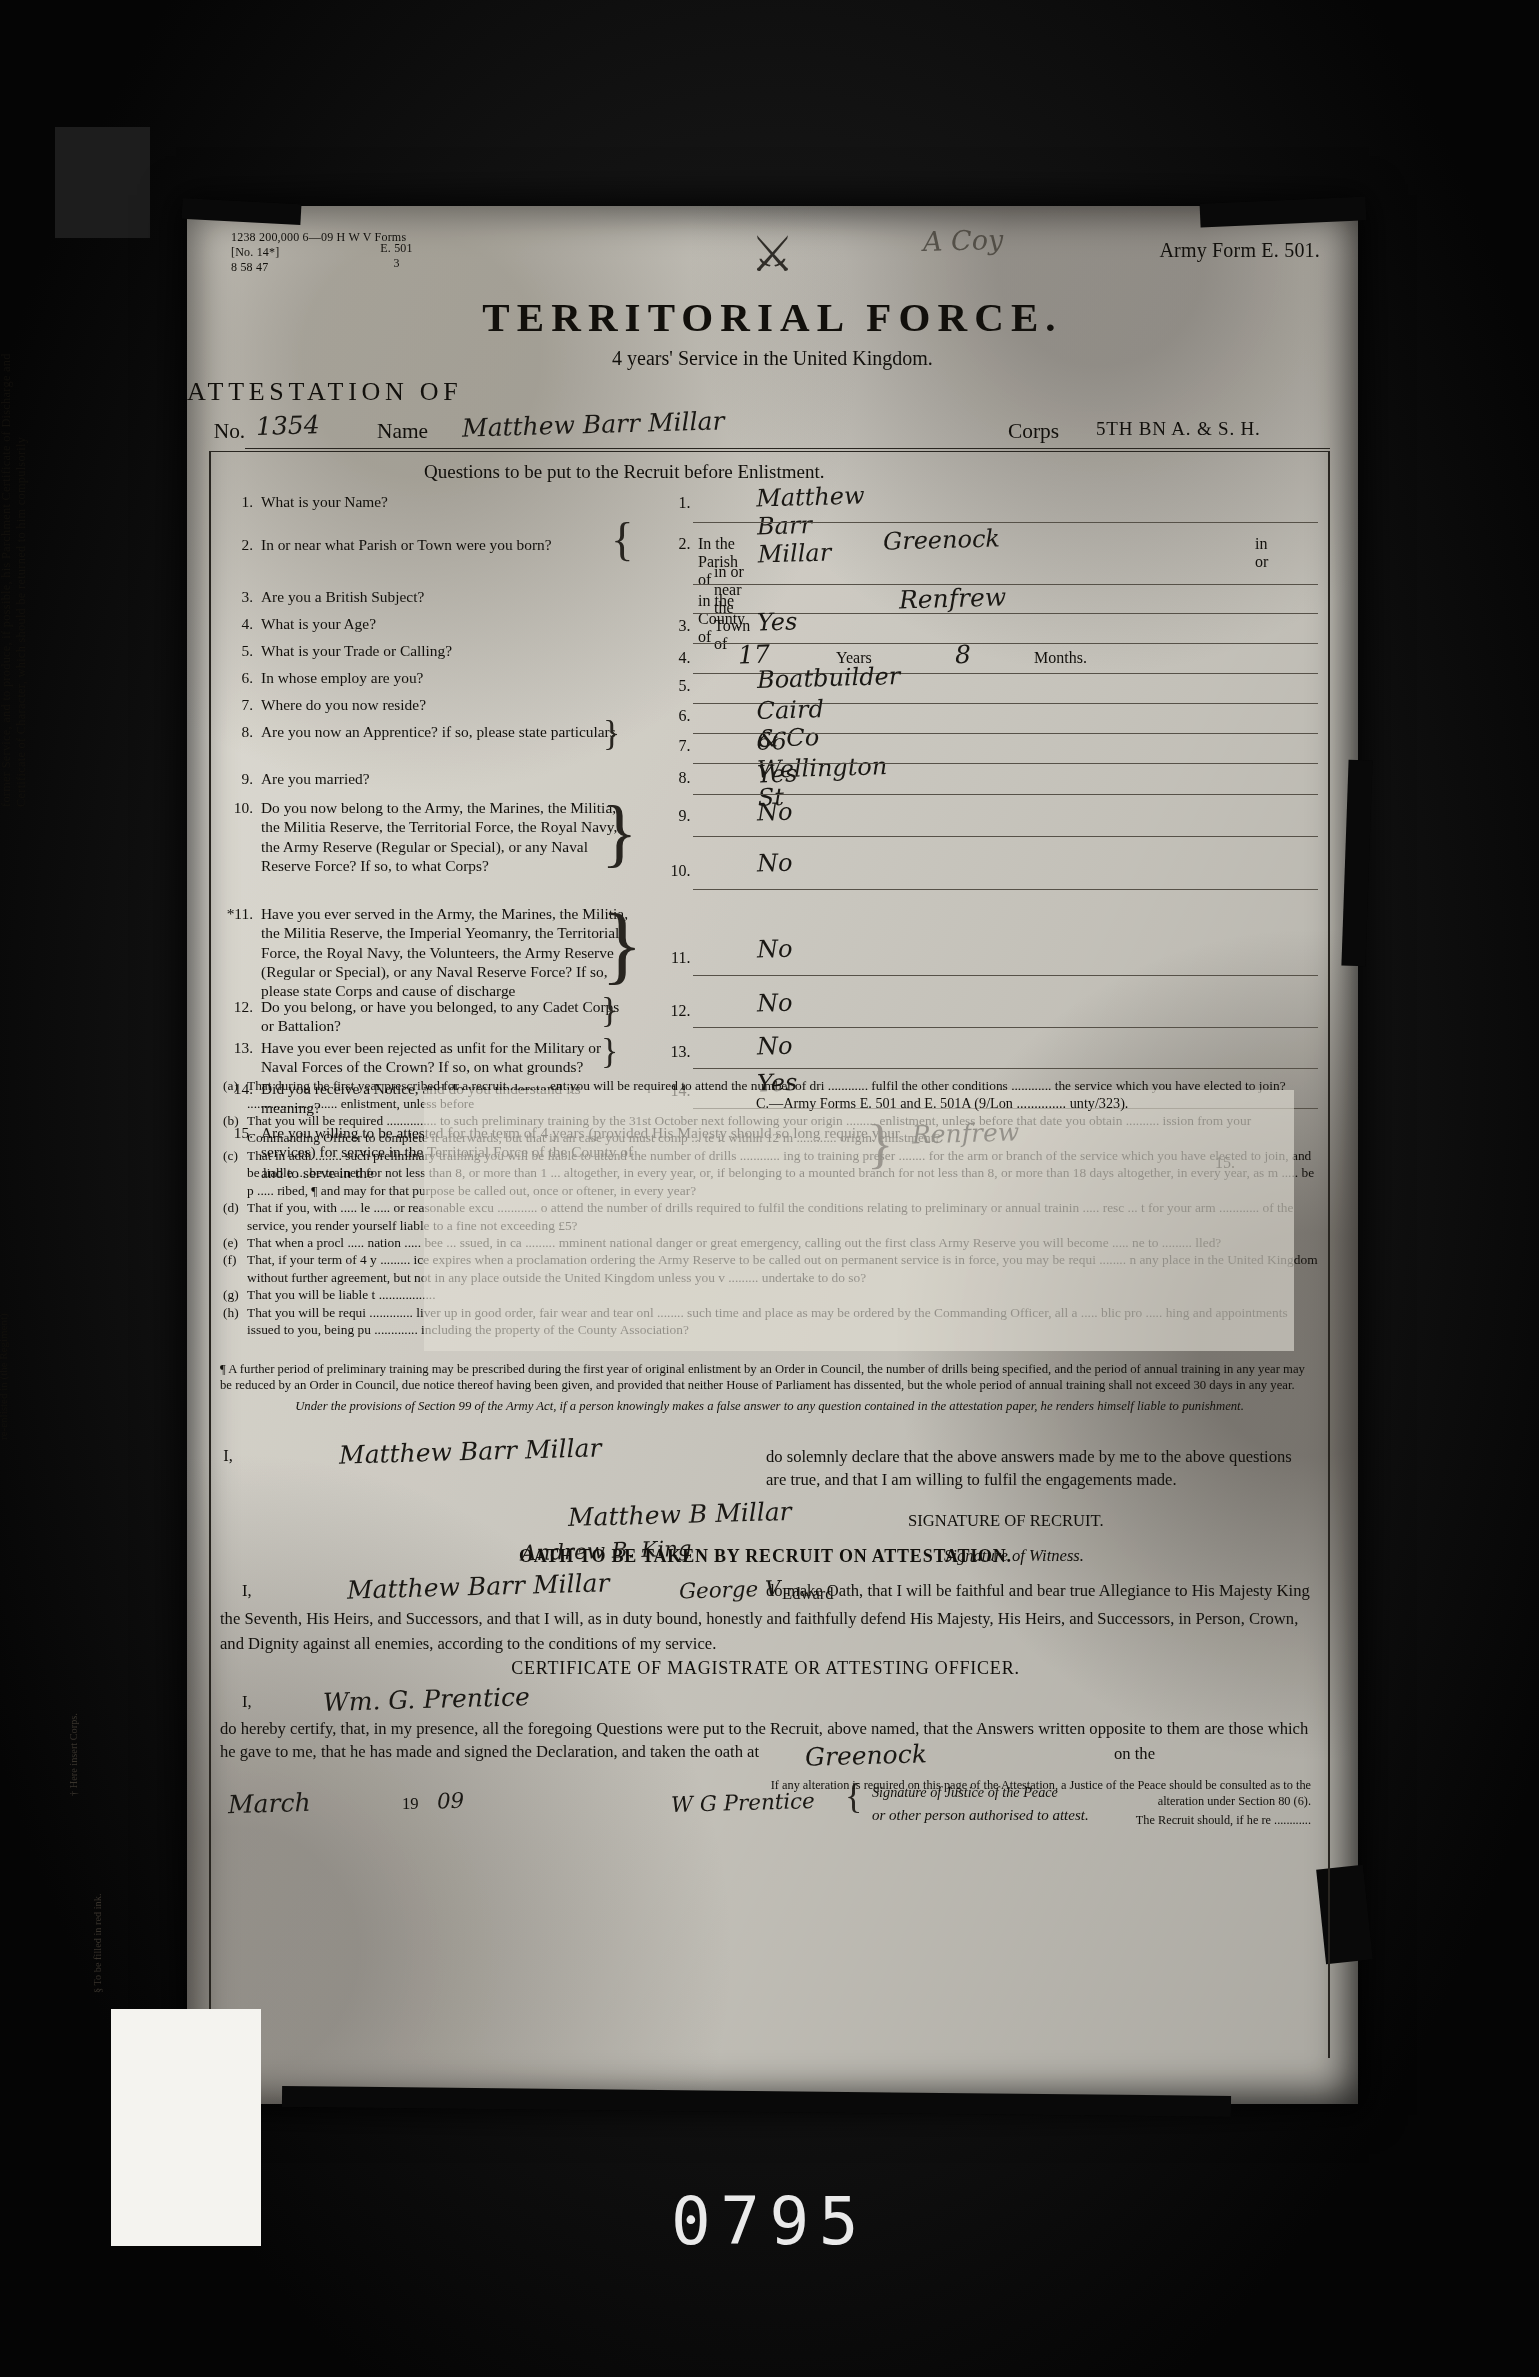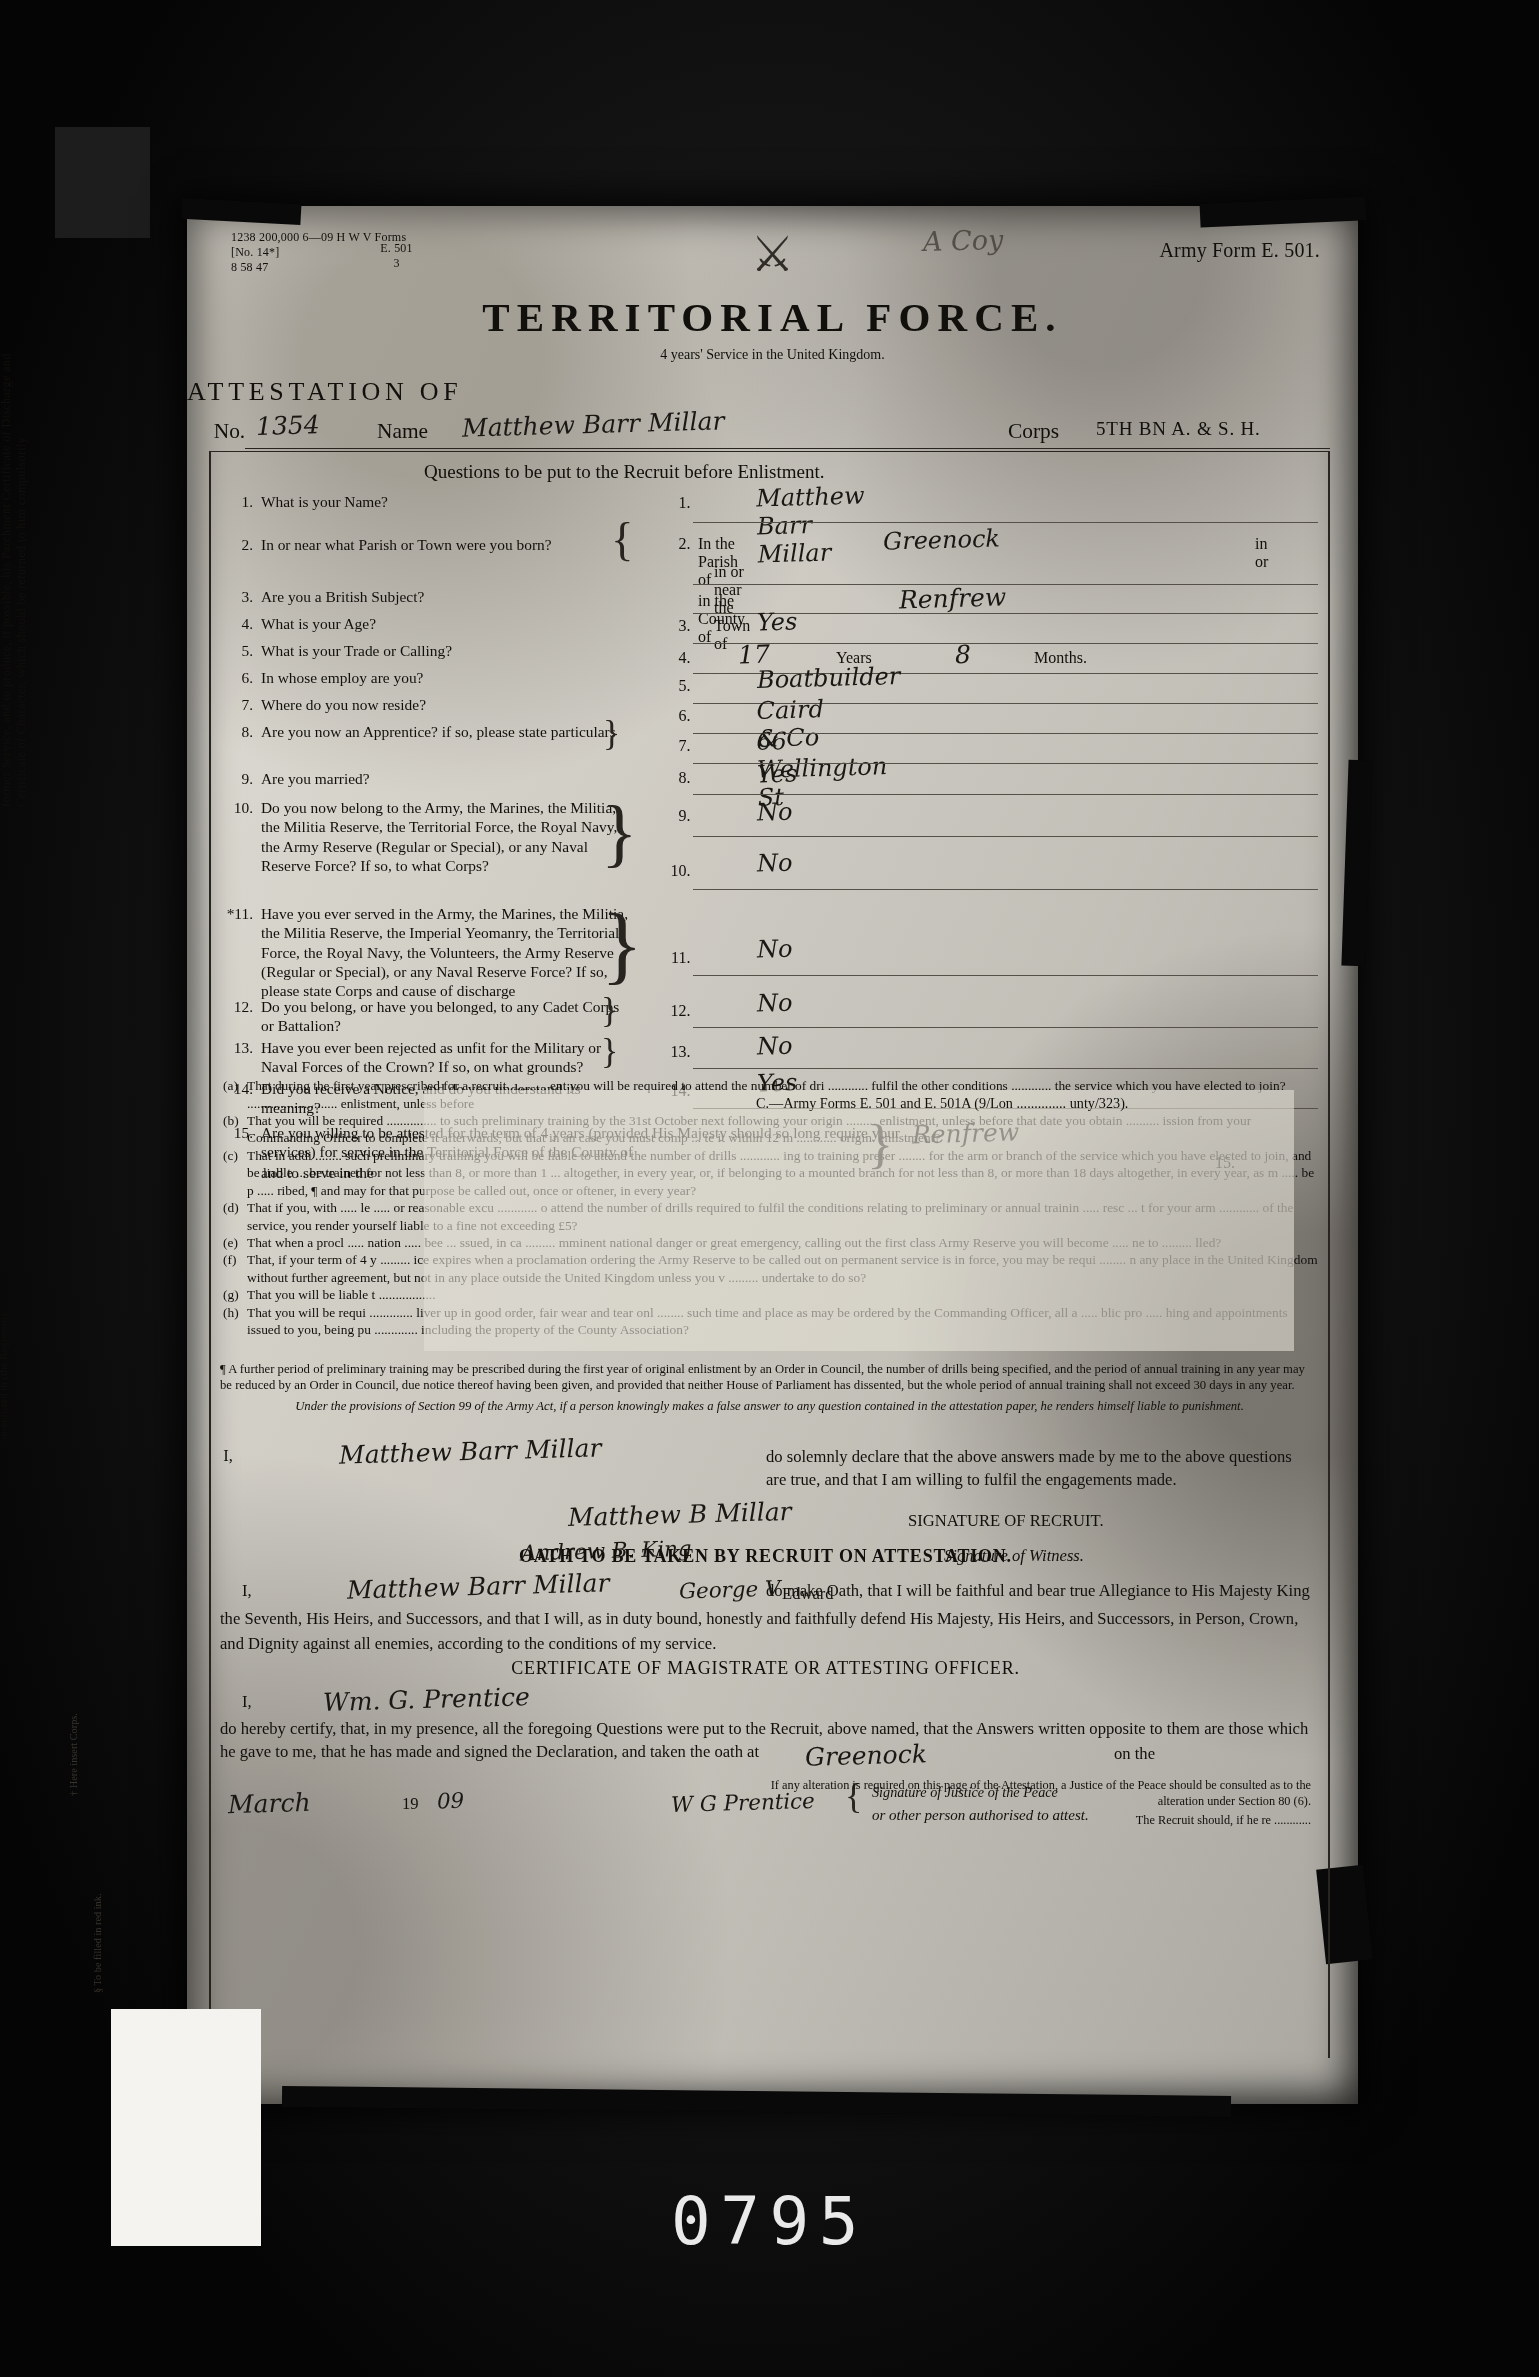--- a/index.html
+++ b/index.html
@@ -29,21 +29,21 @@
   .sheet{position:absolute;inset:0;color:#14120e;}
 
   .hdr-small{position:absolute;left:44px;top:24px;font-size:12px;line-height:1.25;letter-spacing:0.2px;}
   .hdr-small .c2{position:absolute;left:142px;top:11px;text-align:center;width:47px;}
   .hdr-right{position:absolute;right:38px;top:33px;font-size:20px;letter-spacing:0.2px;}
   .crest{position:absolute;left:50%;top:20.6px;transform:translateX(-50%);width:63px;height:55px;
     font-size:49px;line-height:55px;text-align:center;color:#1b1814;opacity:.85;}
 
   h1.title{position:absolute;left:0;right:0;top:87px;text-align:center;margin:0;
     font-size:41px;letter-spacing:7.1px;font-weight:700;}
-  .sub1{position:absolute;left:0;right:0;top:141px;text-align:center;font-size:14px;}
+  .sub1{position:absolute;left:0;right:0;top:141px;text-align:center;font-size:20px;}
   .sub2{position:absolute;left:0;right:0;top:171px;text-align:left;font-size:26px;letter-spacing:4.7px;}
 
   .idline{position:absolute;left:22px;right:28.5px;top:210px;height:35px;font-size:21.4px;}
   .idline .lbl{position:absolute;top:3.2px;}
   .hand{font-family:"DejaVu Serif",serif;font-style:italic;color:#1c1a16;
     transform:rotate(-1.6deg);display:inline-block;}
 
   .rulebox{position:absolute;left:22px;right:28.5px;top:245px;bottom:46px;border-top:1.6px solid #2a2722;}
   .vline{position:absolute;top:0;bottom:0;width:1.6px;background:#2a2722;}
 

